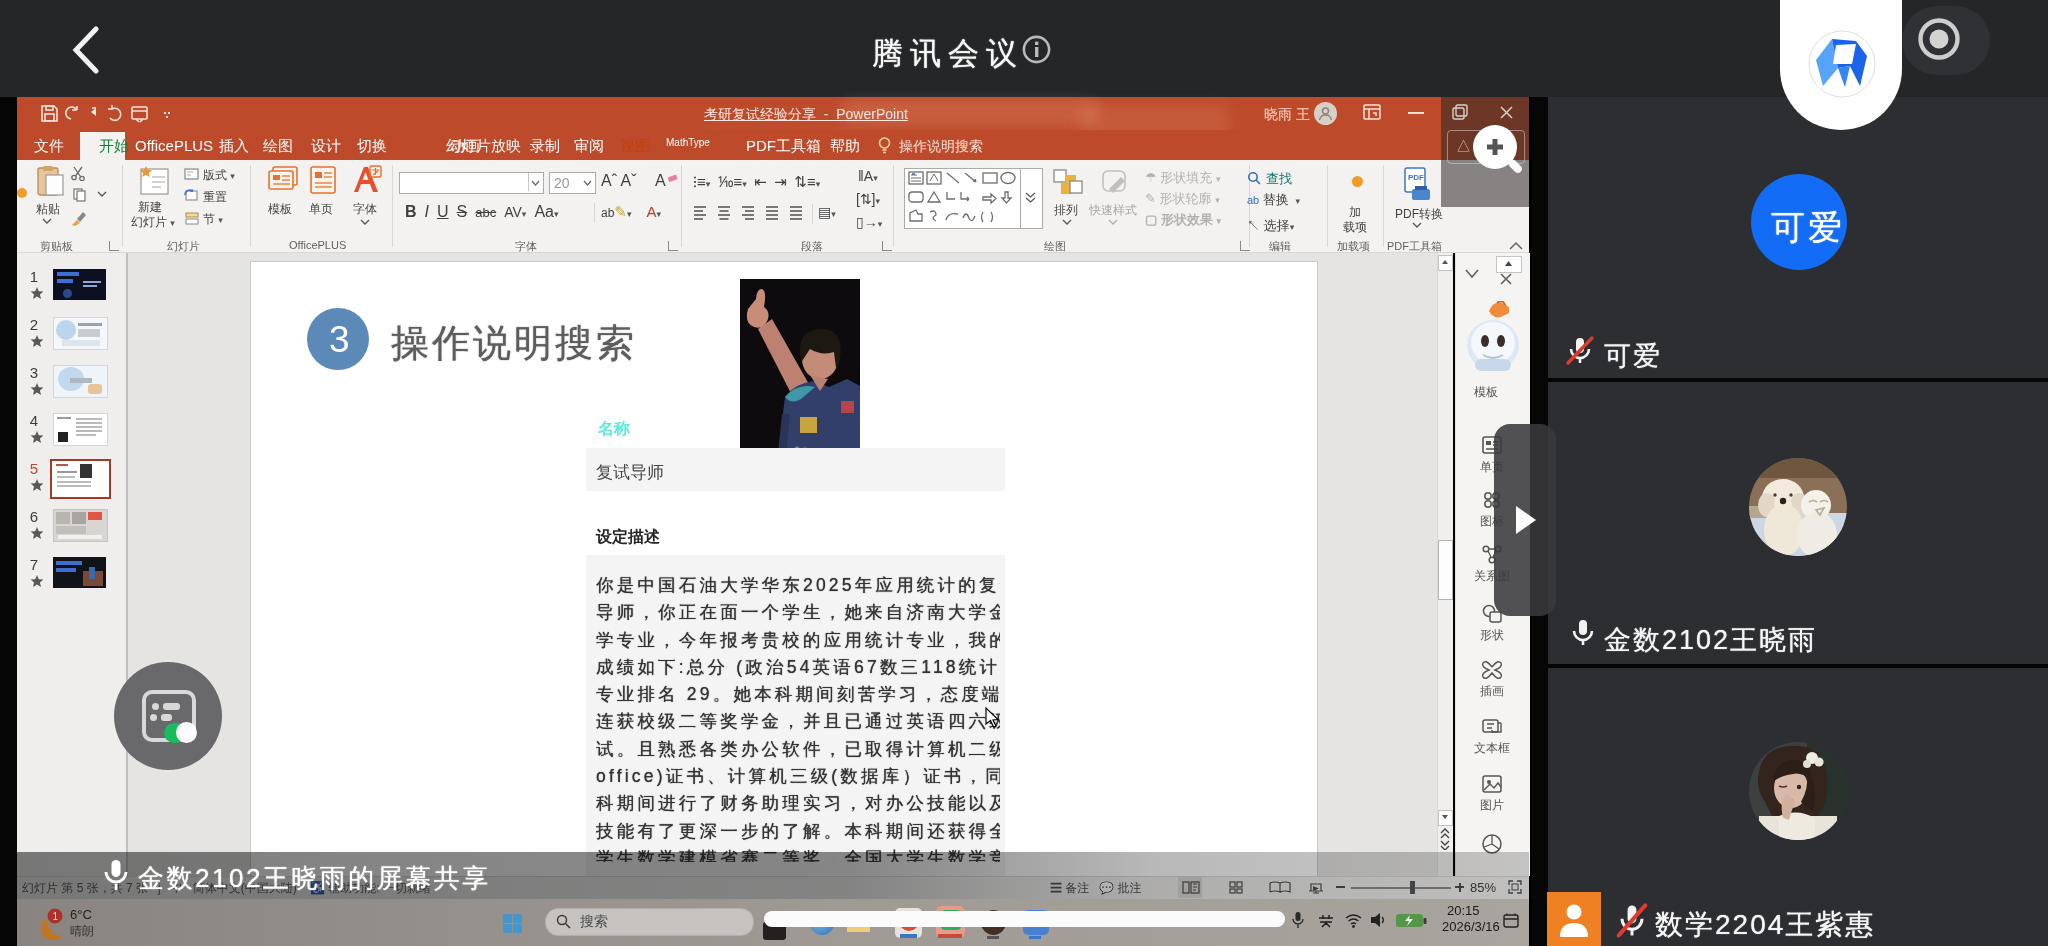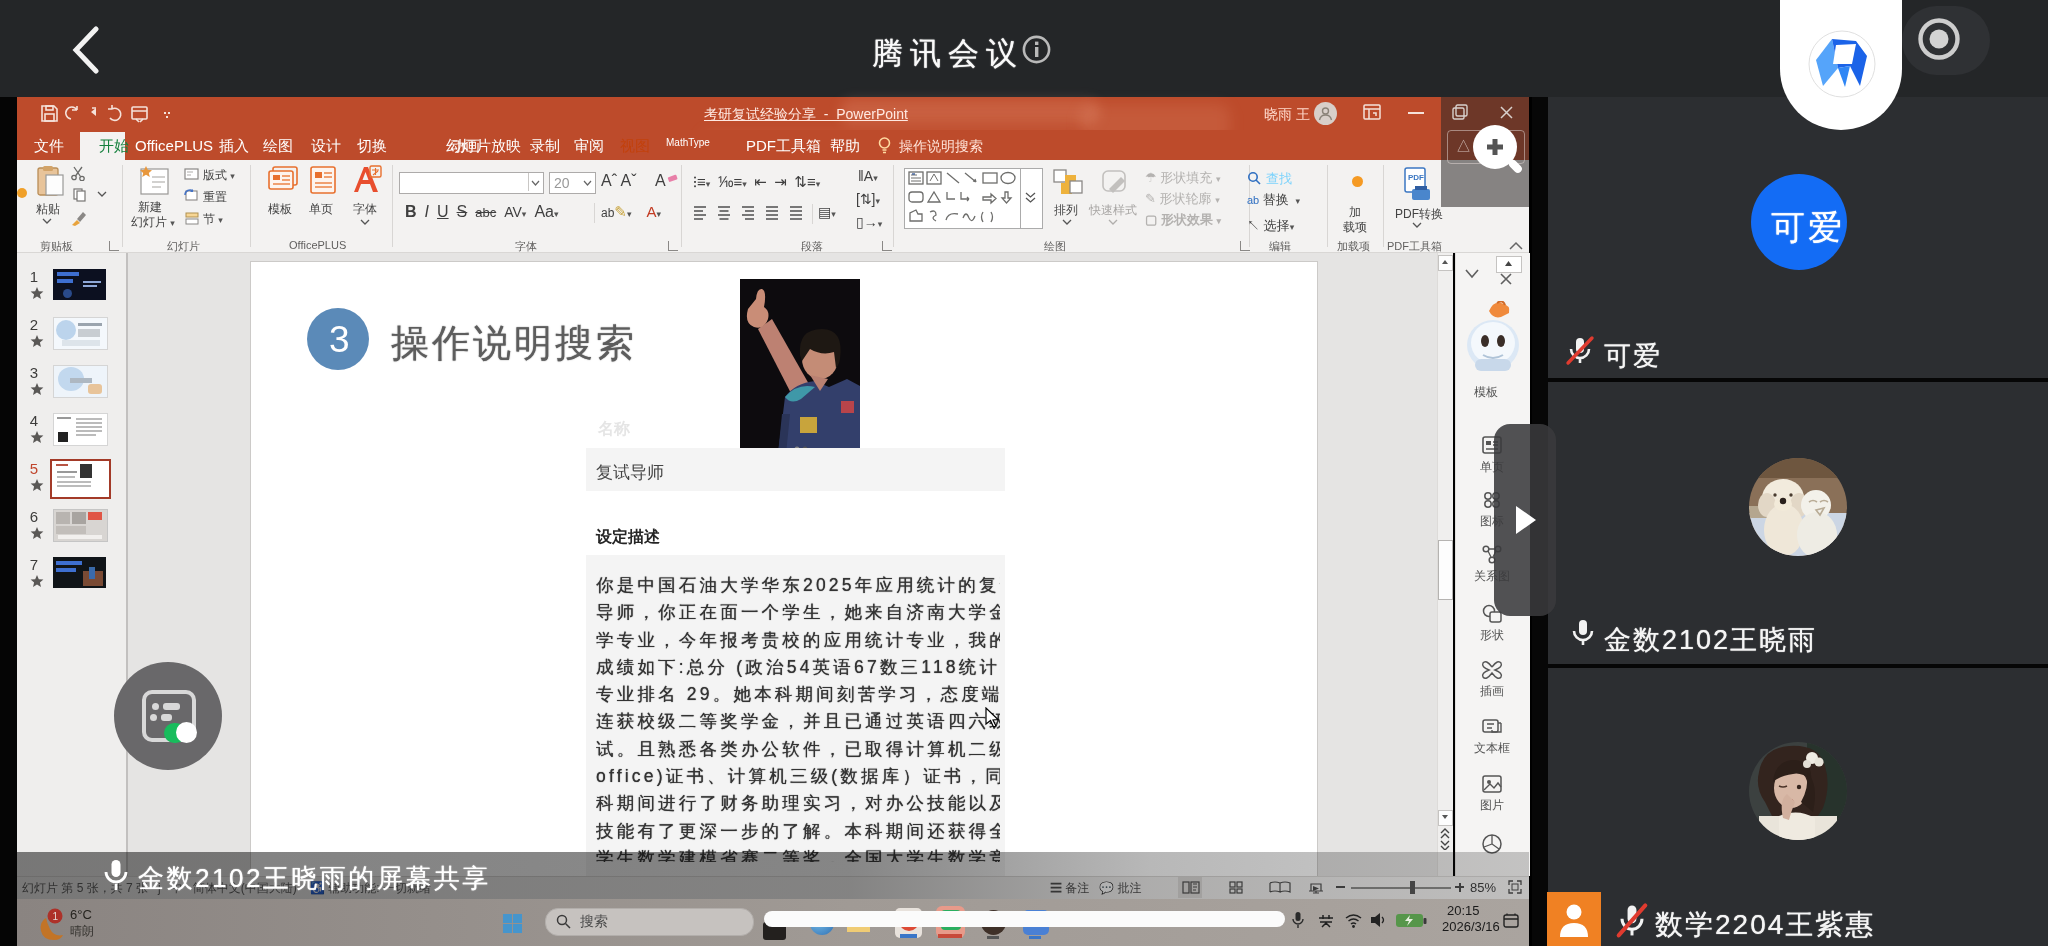--- a/index.html
+++ b/index.html
@@ -361,21 +361,21 @@
     <path d="M1 1 L5 5 L9 1" stroke="#b0aeac" stroke-width="1.3" fill="none"></path>
   </svg>
 <div class="a tx" style="left:1145px;top:169px;font-size:13px;color:#b4b2b0;">☂ 形状填充 <span style="font-size:9px">▾</span></div>
 <div class="a tx" style="left:1145px;top:190px;font-size:13px;color:#b4b2b0;">✎ 形状轮廓 <span style="font-size:9px">▾</span></div>
 <div class="a tx" style="left:1145px;top:211px;font-size:13px;color:#b4b2b0;font-weight:bold;">▢ 形状效果 <span style="font-size:9px">▾</span></div>
 
 <svg class="a" style="left:1247px;top:171px" width="14" height="14" viewBox="0 0 14 14">
     <circle cx="6" cy="6" r="4.2" stroke="#2f6fc1" stroke-width="1.6" fill="none"></circle>
     <path d="M9 9 L13 13" stroke="#2f6fc1" stroke-width="1.6"></path>
   </svg>
-<div class="a tx" style="left:1266px;top:170px;font-size:13px;color:#7dd3fc;">查找</div>
+<div class="a tx" style="left:1266px;top:170px;font-size:13px;color:#0f766e;">查找</div>
 <div class="a tx" style="left:1247px;top:191px;font-size:13px;color:#3f3f3f;"><span style="color:#2f6fc1;font-size:11px">ab</span> 替换 <span style="font-size:9px;color:#555">▾</span></div>
 <div class="a tx" style="left:1247px;top:217px;font-size:13px;color:#3f3f3f;">↖ 选择<span style="font-size:9px;color:#555">▾</span></div>
 
 <div class="a" style="left:1352px;top:176px;width:11px;height:11px;border-radius:50%;background:#f59a23;"></div>
 <div class="a tx r12" style="left:1349px;top:204px;">加</div>
 <div class="a tx r12" style="left:1343px;top:219px;">载项</div>
 
 <svg class="a" style="left:1402px;top:167px" width="30" height="36" viewBox="0 0 30 36">
  <rect x="3" y="1" width="20" height="24" rx="2" fill="#fff" stroke="#3b77c2" stroke-width="1.5"></rect>
  <text x="6" y="13" font-size="8" fill="#3b77c2" font-family="Liberation Sans" font-weight="bold">PDF</text>
@@ -484,21 +484,21 @@
  <path d="M60 76 q-2 -26 22 -26 q22 0 18 30 q-1 6 -4 9 l-2 -16 q-12 4 -24 -3 l-8 12 z" fill="#1e1813"></path>
  <path d="M38 175 L45 118 q10 -14 30 -16 l14 6 l18 -8 l15 8 L120 175 z" fill="#333f6b"></path>
  <path d="M45 118 q12 -14 30 -10 l-14 12 q-10 6 -16 -2" fill="#3f98a8"></path>
  <path d="M70 96 l18 4 l-8 12 z" fill="#b98172"></path>
  <rect x="60" y="138" width="17" height="16" fill="#c8a43c"></rect>
  <rect x="101" y="122" width="13" height="12" fill="#b8444a"></rect>
  <path d="M38 175 l4 -40 l8 0 l-4 40 z" fill="#2a3458"></path>
  <circle cx="57" cy="170" r="2.5" fill="#888"></circle>
     <circle cx="65" cy="170" r="2.5" fill="#555"></circle>
 </svg>
-<div class="a tx" style="left:598px;top:419px;font-size:16px;font-weight:bold;color:#e5e5e5;">名称</div>
+<div class="a tx" style="left:598px;top:419px;font-size:16px;font-weight:bold;color:#5eead4;">名称</div>
 <div class="a" style="left:586px;top:448px;width:419px;height:43px;background:#f4f4f4;"></div>
 <div class="a tx" style="left:596px;top:461px;font-size:17px;color:#454545;">复试导师</div>
 <div class="a tx" style="left:596px;top:527px;font-size:16px;font-weight:bold;color:#252525;">设定描述</div>
 <div class="a" style="left:586px;top:555px;width:419px;height:321px;background:#f4f4f4;"></div>
 <div class="a" style="left:596px;top:572px;width:404px;height:290px;font-size:17.5px;color:#333;line-height:27.3px;overflow:hidden;white-space:nowrap;text-shadow:0 0 1px #333;letter-spacing:3.2px;">你是中国石油大学华东2025年应用统计的复试面试<br>导师，你正在面一个学生，她来自济南大学金融数<br>学专业，今年报考贵校的应用统计专业，我的初试<br>成绩如下:总分 (政治54英语67数三118统计学122)<br>专业排名 29。她本科期间刻苦学习，态度端正，<br>连获校级二等奖学金，并且已通过英语四六级考<br>试。且熟悉各类办公软件，已取得计算机二级(Ms<br>office)证书、计算机三级(数据库）证书，同时在本<br>科期间进行了财务助理实习，对办公技能以及财务<br>技能有了更深一步的了解。本科期间还获得全国大<br>学生数学建模省赛二等奖，全国大学生数学竞赛省</div>
 <svg class="a" style="left:985px;top:707px" width="15" height="22" viewBox="0 0 15 22">
     <path d="M1 1 L1 17 L5.5 13.5 L8.5 20 L11 19 L8 13 L13 12.5 z" fill="#fff" stroke="#000" stroke-width="1.2"></path>
   </svg>
 
 <div class="a" style="left:1437px;top:253px;width:15px;height:623px;background:#f0efee;border-left:1px solid #dddbd9;"></div>

